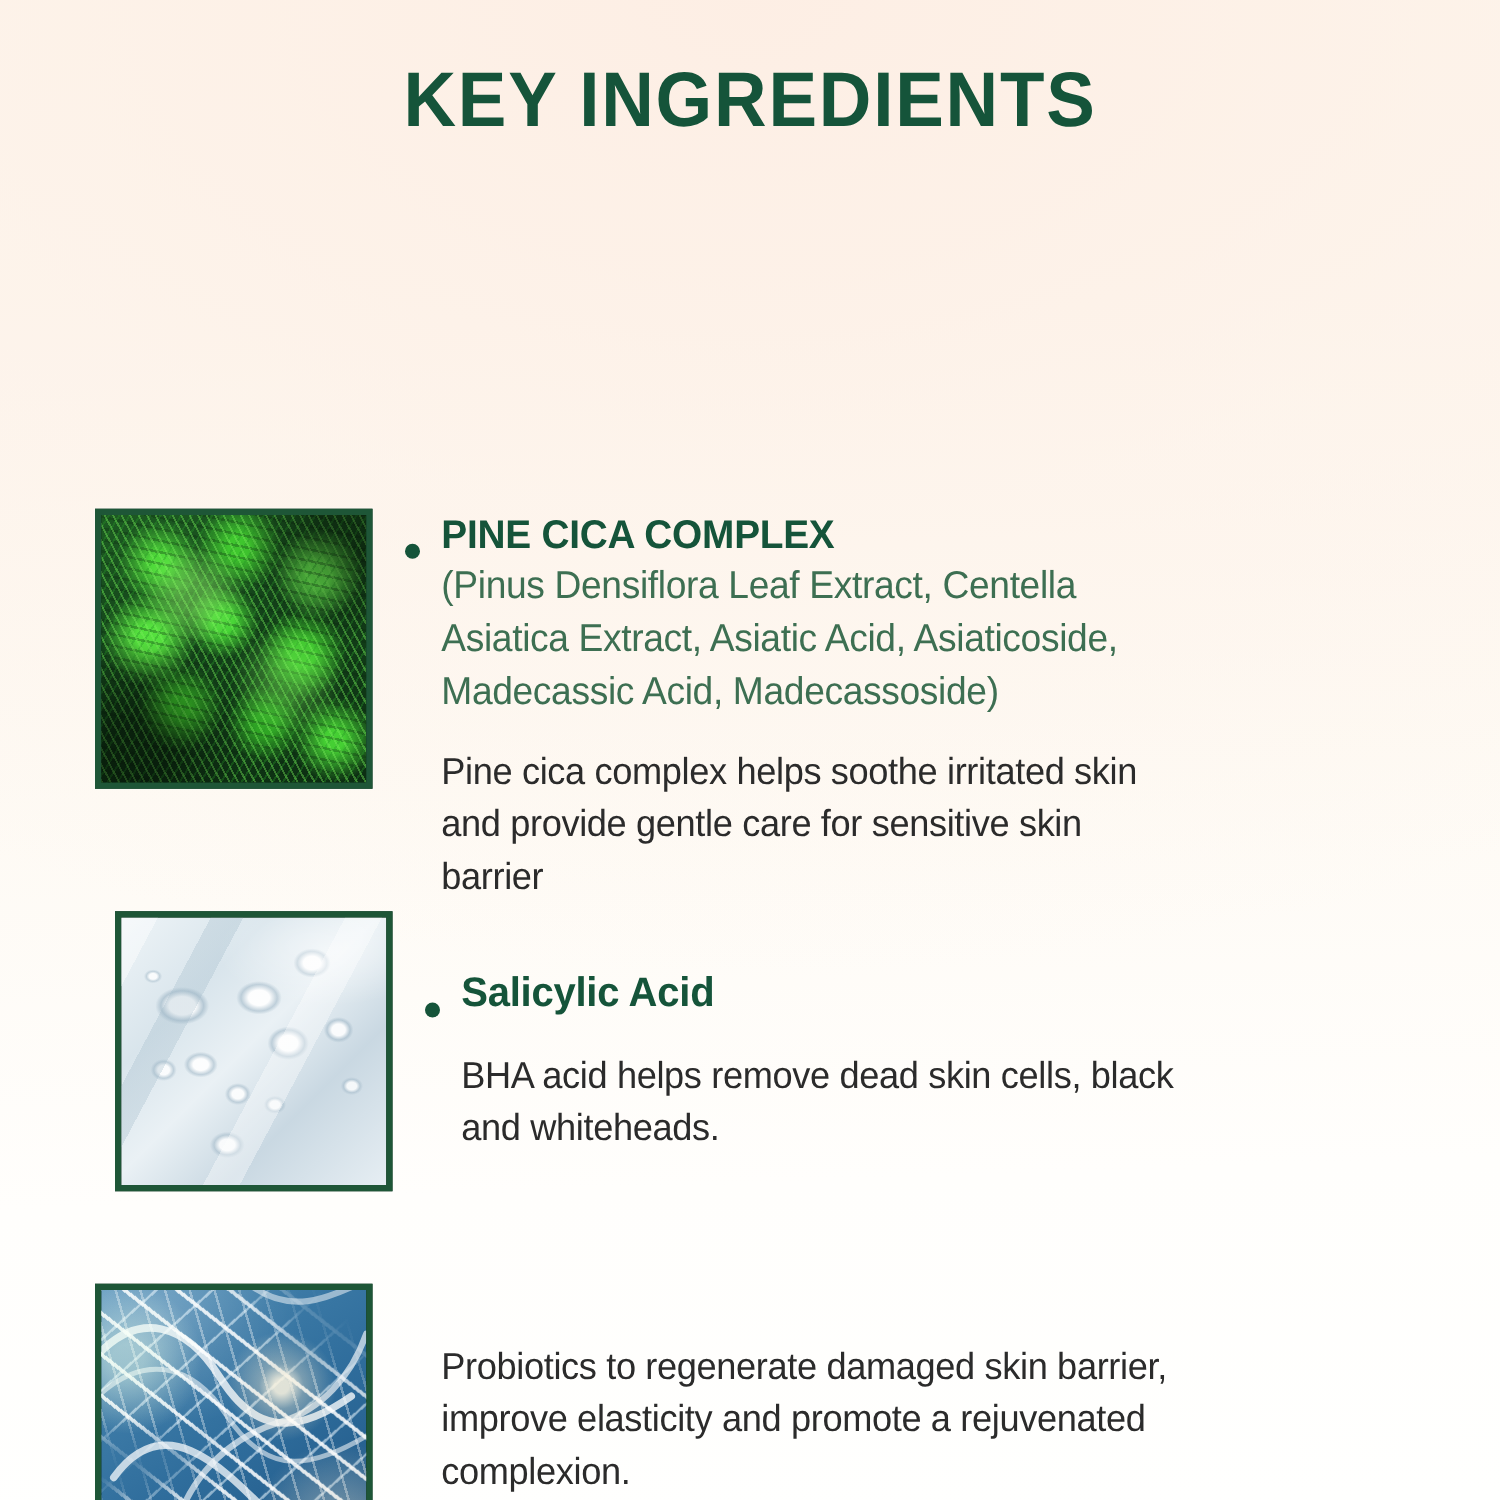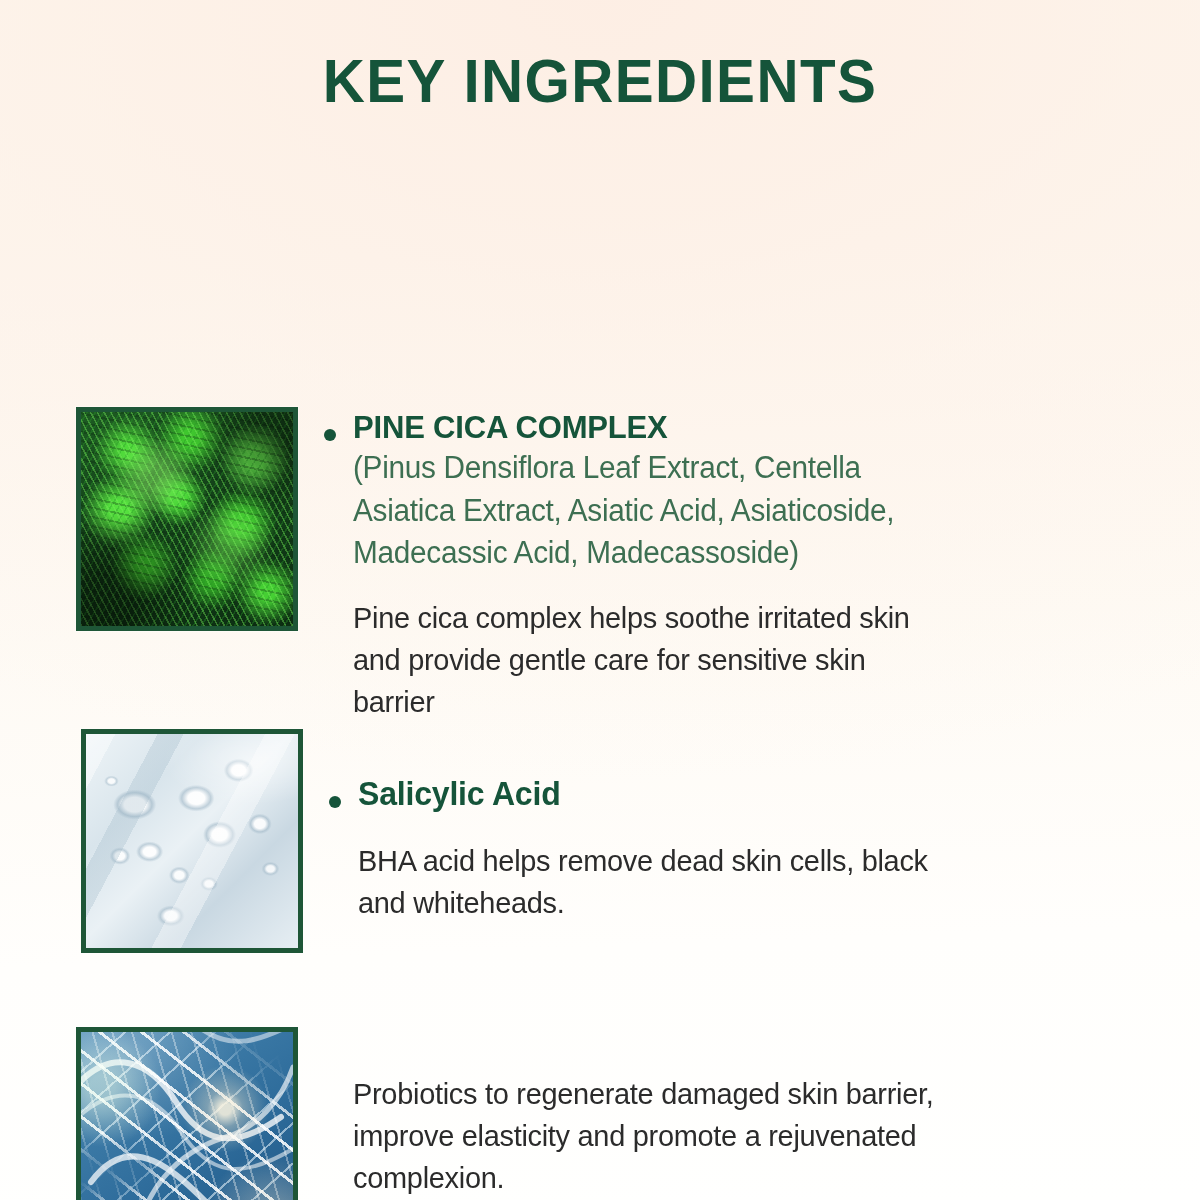--- a/index.html
+++ b/index.html
@@ -34,21 +34,21 @@
   
   .rows { position:relative; }
 
   .row {
     position:absolute;
     display:flex;
     align-items:flex-start;
   }
 
   .row-1 { top:295px; left:0; }
-  .row-2 { top:617px; left:5px; }
+  .row-2 { top:617px; left:16px; }
   .row-3 { top:915px; left:0; }
 
   
   .thumb-frame {
     width:222px;
     height:224px;
     margin-left:76px;
     border:5px solid #1e5637;
     flex:0 0 auto;
     overflow:hidden;
@@ -145,21 +145,21 @@
       radial-gradient(circle at 90% 90%, rgba(255,240,215,0.35) 0 6%, rgba(0,0,0,0) 26%),
       radial-gradient(ellipse 80% 60% at 20% 10%, rgba(255,255,255,0.22), rgba(0,0,0,0) 70%);
   }
   .dna-svg { position:absolute; inset:0; width:100%; height:100%; }
 
   
   .copy { margin-left:26px; padding-top:2px; width:800px; }
 
   .heading-line {
     display:flex;
-    align-items:center;
+    align-items:flex-end;
   }
 
   .bullet {
     flex:0 0 auto;
     width:12px; height:12px;
     border-radius:50%;
     background:#15543a;
     margin-top:15px;
     margin-right:17px;
   }

